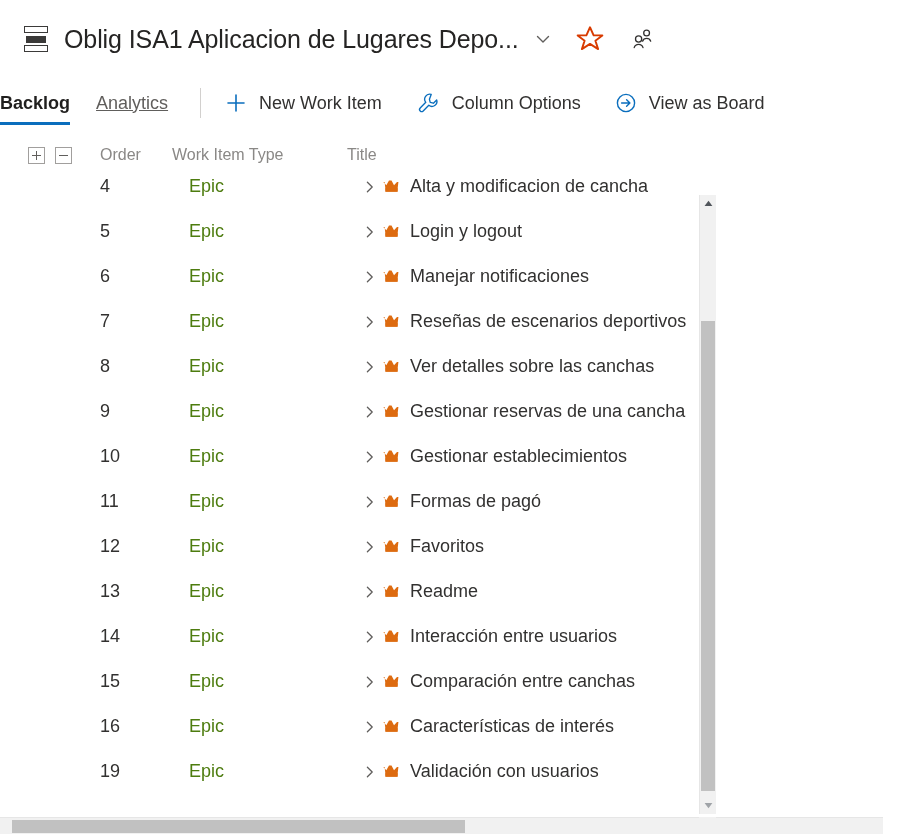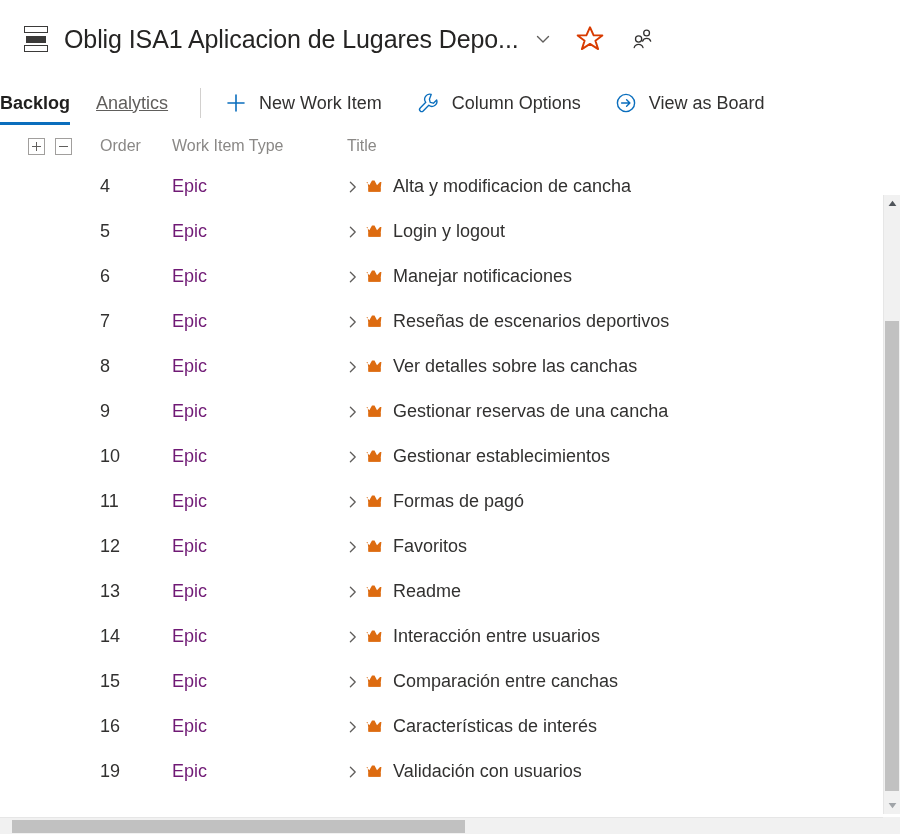--- a/index.html
+++ b/index.html
@@ -11,21 +11,21 @@
     width: 900px;
     height: 834px;
     overflow: hidden;
     font-family: "Liberation Sans", sans-serif;
     color: #323130;
     -webkit-font-smoothing: antialiased;
   }
 
   .app {
     position: relative;
-    width: 900px;
+    width: 716px;
     height: 834px;
     box-sizing: border-box;
   }
 
   
   .header {
     display: flex;
     align-items: center;
     height: 78px;
     padding: 0 0 0 24px;
@@ -126,21 +126,21 @@
   .tool-btn .ico {
     flex: 0 0 auto;
     display: flex;
     align-items: center;
     margin-right: 12px;
   }
 
   
   .col-header {
     display: flex;
-    align-items: center;
+    align-items: flex-end;
     height: 36px;
     padding-left: 28px;
     box-sizing: border-box;
     font-size: 16px;
     color: #8a8886;
   }
   .expander-group {
     display: flex;
     align-items: center;
     width: 72px;
@@ -193,21 +193,22 @@
   }
   .c-spacer { width: 72px; flex: 0 0 auto; }
   .c-order {
     width: 72px;
     flex: 0 0 auto;
     color: #323130;
   }
   .c-type {
     width: 175px;
     flex: 0 0 auto;
-    color: #701a75;
+    color: #4d7c0f;
+    margin-left: 17px;
   }
   .c-title {
     flex: 1 1 auto;
     display: flex;
     align-items: center;
     white-space: nowrap;
   }
   .row-chevron {
     flex: 0 0 auto;
     width: 18px;

